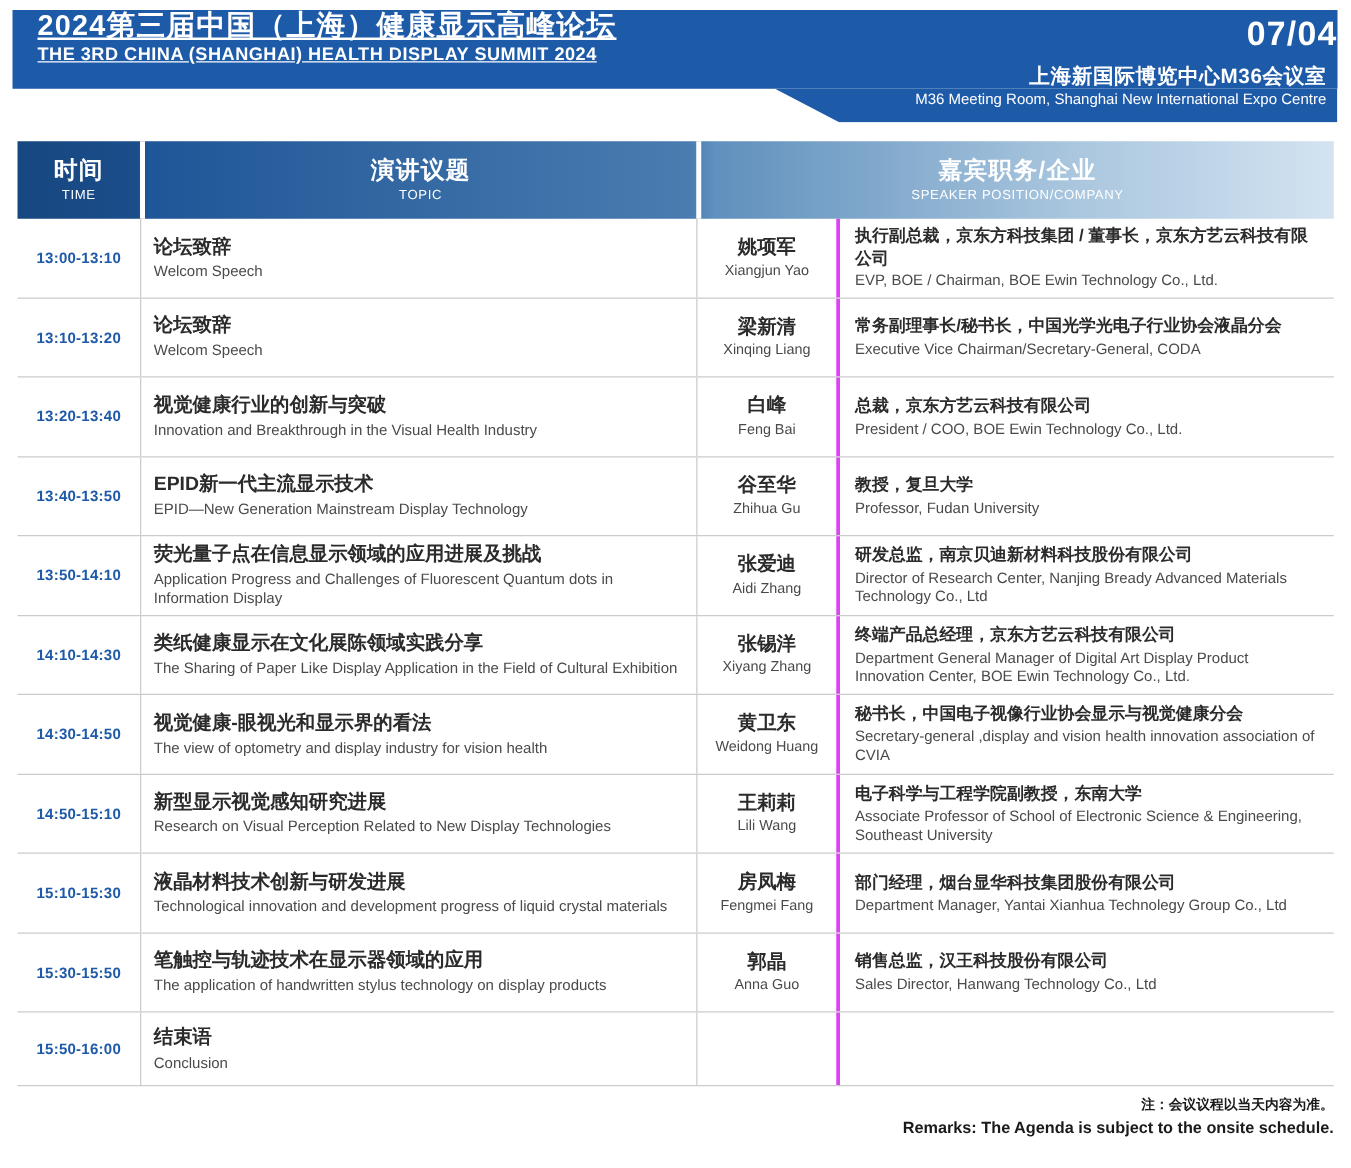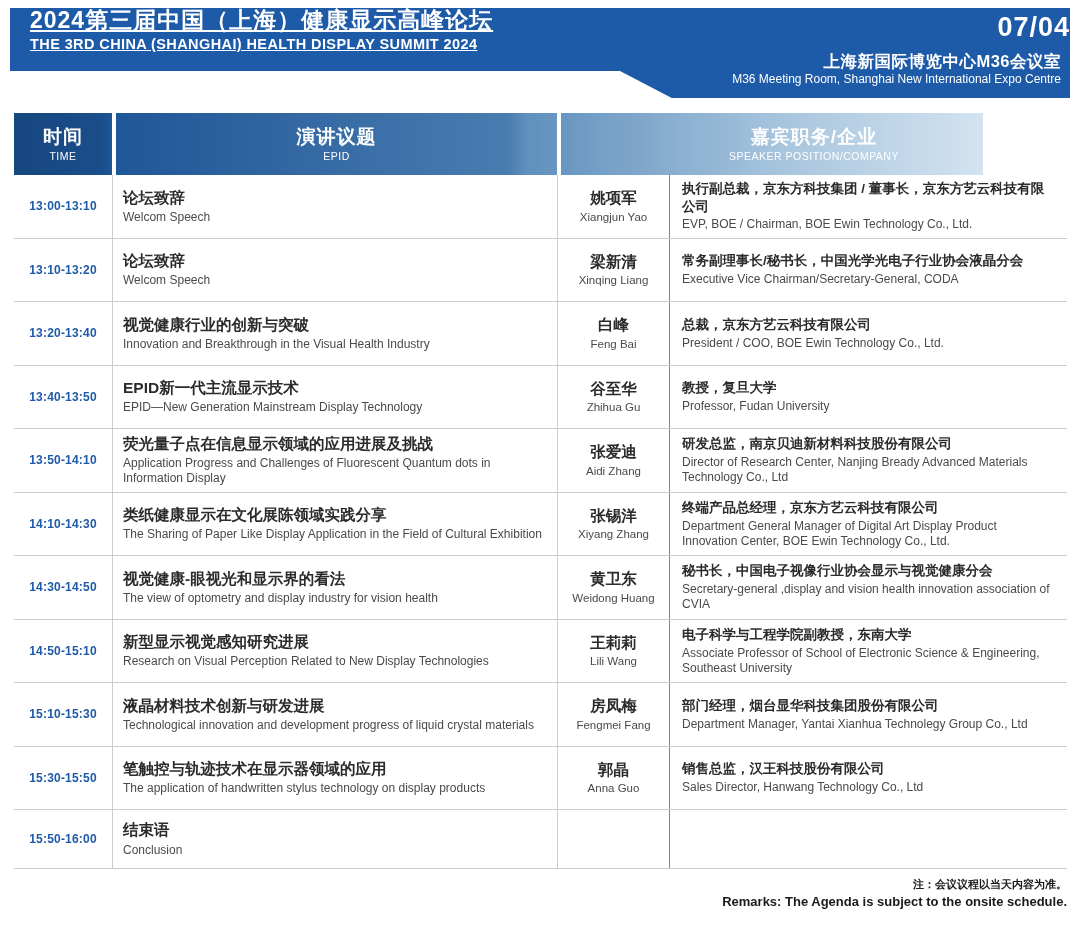--- a/index.html
+++ b/index.html
@@ -23,21 +23,21 @@
   .banner-title-en{font-size:14.5px;font-weight:bold;letter-spacing:.4px;margin-top:1px;}
   .banner-date{
     position:absolute;right:11px;top:12px;color:#fff;
     font-size:27px;font-weight:bold;letter-spacing:1px;
   }
   .banner-venue{position:absolute;right:20px;top:52px;text-align:right;color:#fff;z-index:3;}
   .banner-venue-cn{font-size:16.5px;font-weight:bold;letter-spacing:.5px;line-height:1.2;}
   .banner-venue-en{font-size:12px;line-height:1.25;}
   
   .thead{
-    position:absolute;left:14px;top:113px;width:969px;height:62px;
+    position:absolute;left:14px;top:113px;width:1053px;height:62px;
     background:linear-gradient(90deg,#174780 0%,#1a4d8a 9%,#1f5697 10%,#4a7cb0 51%,#6090bd 53%,#a9c6de 80%,#d3e3f1 100%);
   }
   .thead .gap{position:absolute;top:0;bottom:0;width:4px;background:#ffffff;}
   .gap-1{left:98px;} .gap-2{left:543px;}
   .hcell{position:absolute;top:0;bottom:0;display:flex;flex-direction:column;align-items:center;justify-content:center;color:#fff;}
   .hcell-time{left:0;width:98px;}
   .hcell-topic{left:102px;width:441px;}
   .hcell-speaker{left:547px;width:506px;}
   .hcell .cn{font-size:19px;font-weight:bold;letter-spacing:1px;line-height:1.15;}
   .hcell .en{font-size:10.5px;letter-spacing:.5px;margin-top:2px;}
@@ -48,21 +48,21 @@
     border-bottom:1px solid #cccccc;
   }
   .row:last-child{height:59px;}
   .cell{box-sizing:border-box;display:flex;flex-direction:column;justify-content:center;}
   .c-time{
     width:98px;align-items:center;text-align:center;
     color:#1e5aa8;font-size:12px;font-weight:bold;letter-spacing:.2px;
   }
   .c-topic{width:445px;border-left:1px solid #cccccc;padding:4px 10px 4px 10px;}
   .c-name{width:112px;border-left:1px solid #cccccc;align-items:center;text-align:center;padding:2px;}
-  .c-pos{width:398px;border-left:1px solid #d946ef;padding:4px 14px 4px 12px;}
+  .c-pos{width:398px;border-left:3px solid #d946ef;padding:4px 14px 4px 12px;}
   .cn-main{font-size:15.5px;font-weight:bold;color:#2b2b2b;line-height:1.3;}
   .en-sub{font-size:12px;color:#4a4a4a;line-height:1.25;margin-top:2px;}
   .c-name .cn-main{font-size:15.5px;}
   .c-name .en-sub{font-size:11.5px;margin-top:1px;}
   .c-pos .cn-main{font-size:13.5px;}
   .c-pos .en-sub{font-size:12px;}
   
   .remarks{
     position:absolute;right:14px;top:876px;text-align:right;color:#1a1a1a;
   }
@@ -87,21 +87,21 @@
   <div class="banner-venue-en">M36 Meeting Room, Shanghai New International Expo Centre</div>
 </div>
 
 <div class="thead">
   <div class="hcell hcell-time">
     <div class="cn">时间</div>
     <div class="en">TIME</div>
   </div>
   <div class="hcell hcell-topic">
     <div class="cn">演讲议题</div>
-    <div class="en">EPID</div>
+    <div class="en">TOPIC</div>
   </div>
   <div class="hcell hcell-speaker">
     <div class="cn">嘉宾职务/企业</div>
     <div class="en">SPEAKER POSITION/COMPANY</div>
   </div>
   <div class="gap gap-1"></div>
   <div class="gap gap-2"></div>
 </div>
 
 <div class="tbody" id="tbody">

